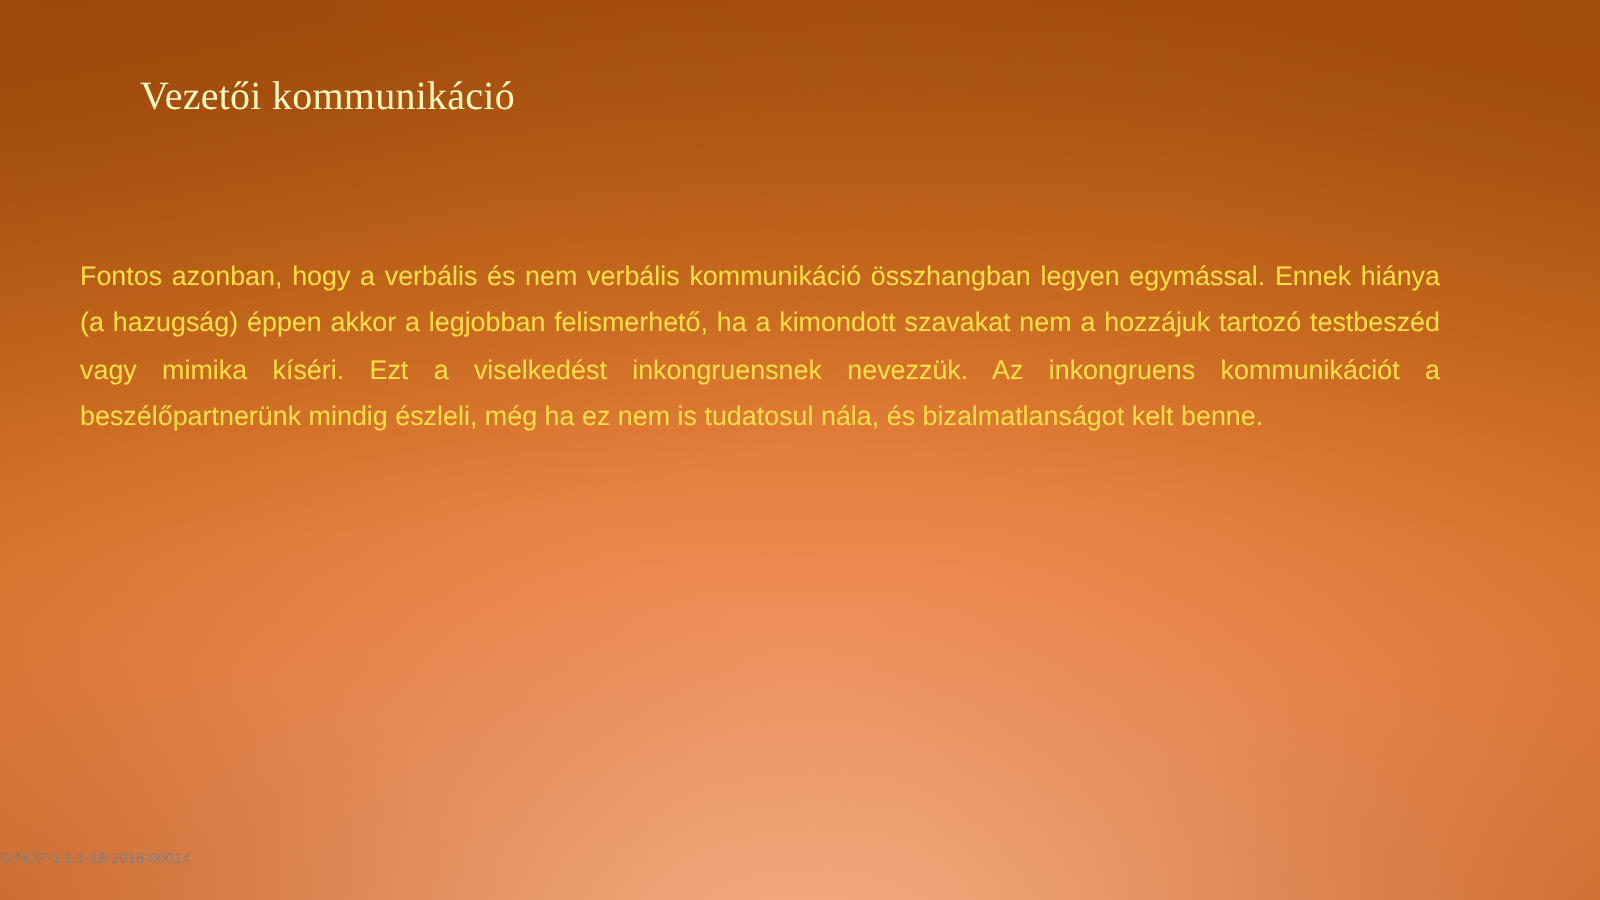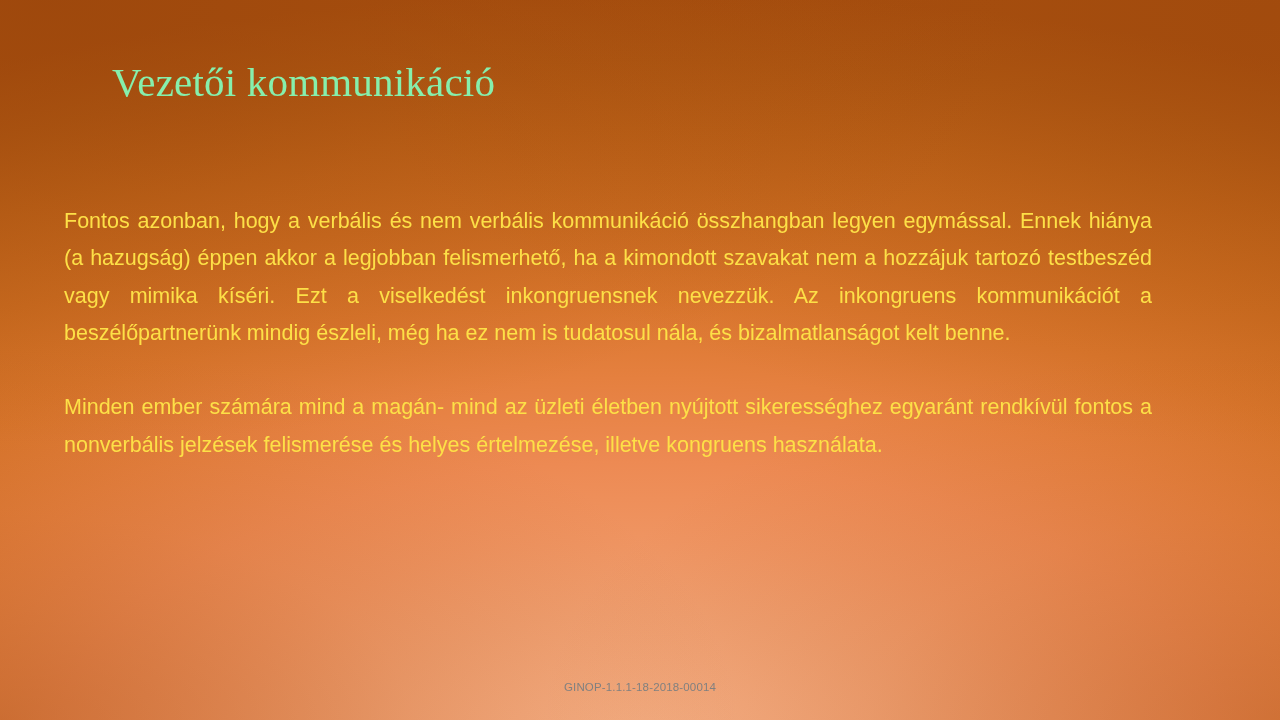--- a/index.html
+++ b/index.html
@@ -72,24 +72,24 @@
   }
 
   
   .slide-title {
     position: absolute;
     left: 112px;
     top: 57px;
     width: 1040px;
     margin: 0;
     font-family: "Liberation Serif", "DejaVu Serif", serif;
-    font-size: 41px;
+    font-size: 32px;
     font-weight: 400;
     line-height: 1.22;
-    color: #86efac;
+    color: #fef9c3;
     letter-spacing: 0.2px;
     white-space: nowrap;
   }
 
   
   .body-block {
     position: absolute;
     left: 64px;
     top: 203px;
     width: 1088px;
@@ -111,40 +111,38 @@
   .body-paragraph:last-child {
     text-align-last: left;
   }
 
   
   .slide-footer {
     position: absolute;
     left: 0;
     right: 0;
     top: 679px;
-    text-align: center;
     font-size: 11.5px;
     line-height: 16px;
     color: #808080;
     letter-spacing: 0.15px;
   }
 </style>
 </head>
 <body>
 
 <div class="slide">
 
   <div class="slide-bg-glow"></div>
   <div class="slide-bg-vignette"></div>
 
   <div class="slide-content">
 
     <h1 class="slide-title">Vezetői kommunikáció</h1>
 
     <div class="body-block">
       <p class="body-paragraph">Fontos azonban, hogy a verbális és nem verbális kommunikáció összhangban legyen egymással. Ennek hiánya (a hazugság) éppen akkor a legjobban felismerhető, ha a kimondott szavakat nem a hozzájuk tartozó testbeszéd vagy mimika kíséri. Ezt a viselkedést inkongruensnek nevezzük. Az inkongruens kommunikációt a beszélőpartnerünk mindig észleli, még ha ez nem is tudatosul nála, és bizalmatlanságot kelt benne.</p>
-      <p class="body-paragraph spacer-before">Minden ember számára mind a magán- mind az üzleti életben nyújtott sikerességhez egyaránt rendkívül fontos a nonverbális jelzések felismerése és helyes értelmezése, illetve kongruens használata.</p>
     </div>
 
     <div class="slide-footer">GINOP-1.1.1-18-2018-00014</div>
 
   </div>
 </div>
 
 </body></html>

